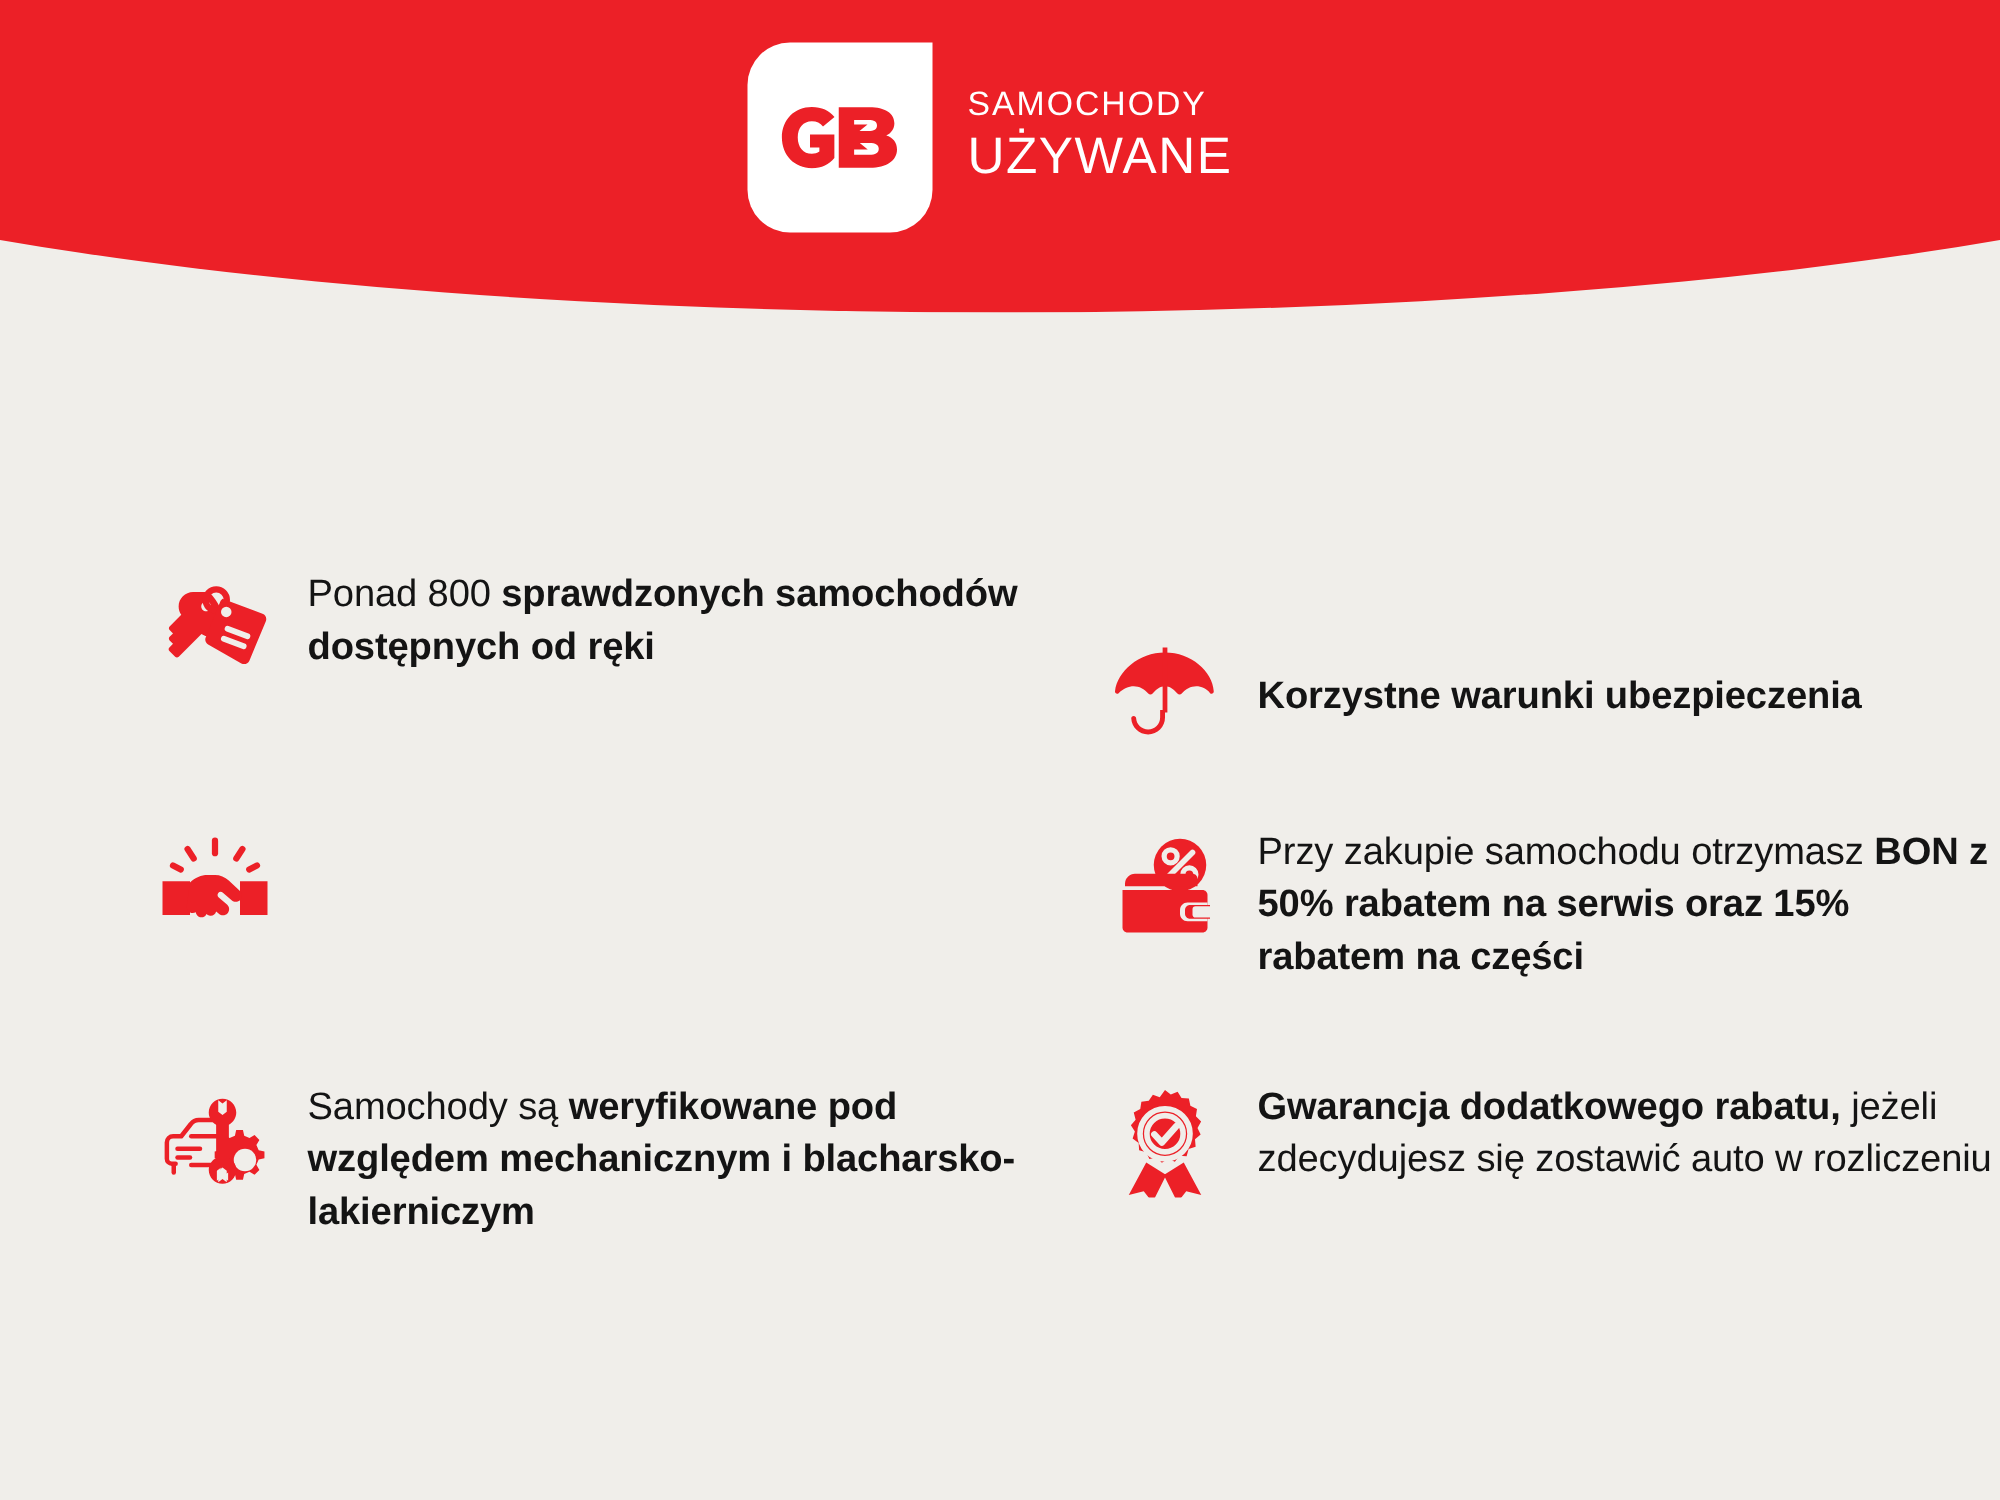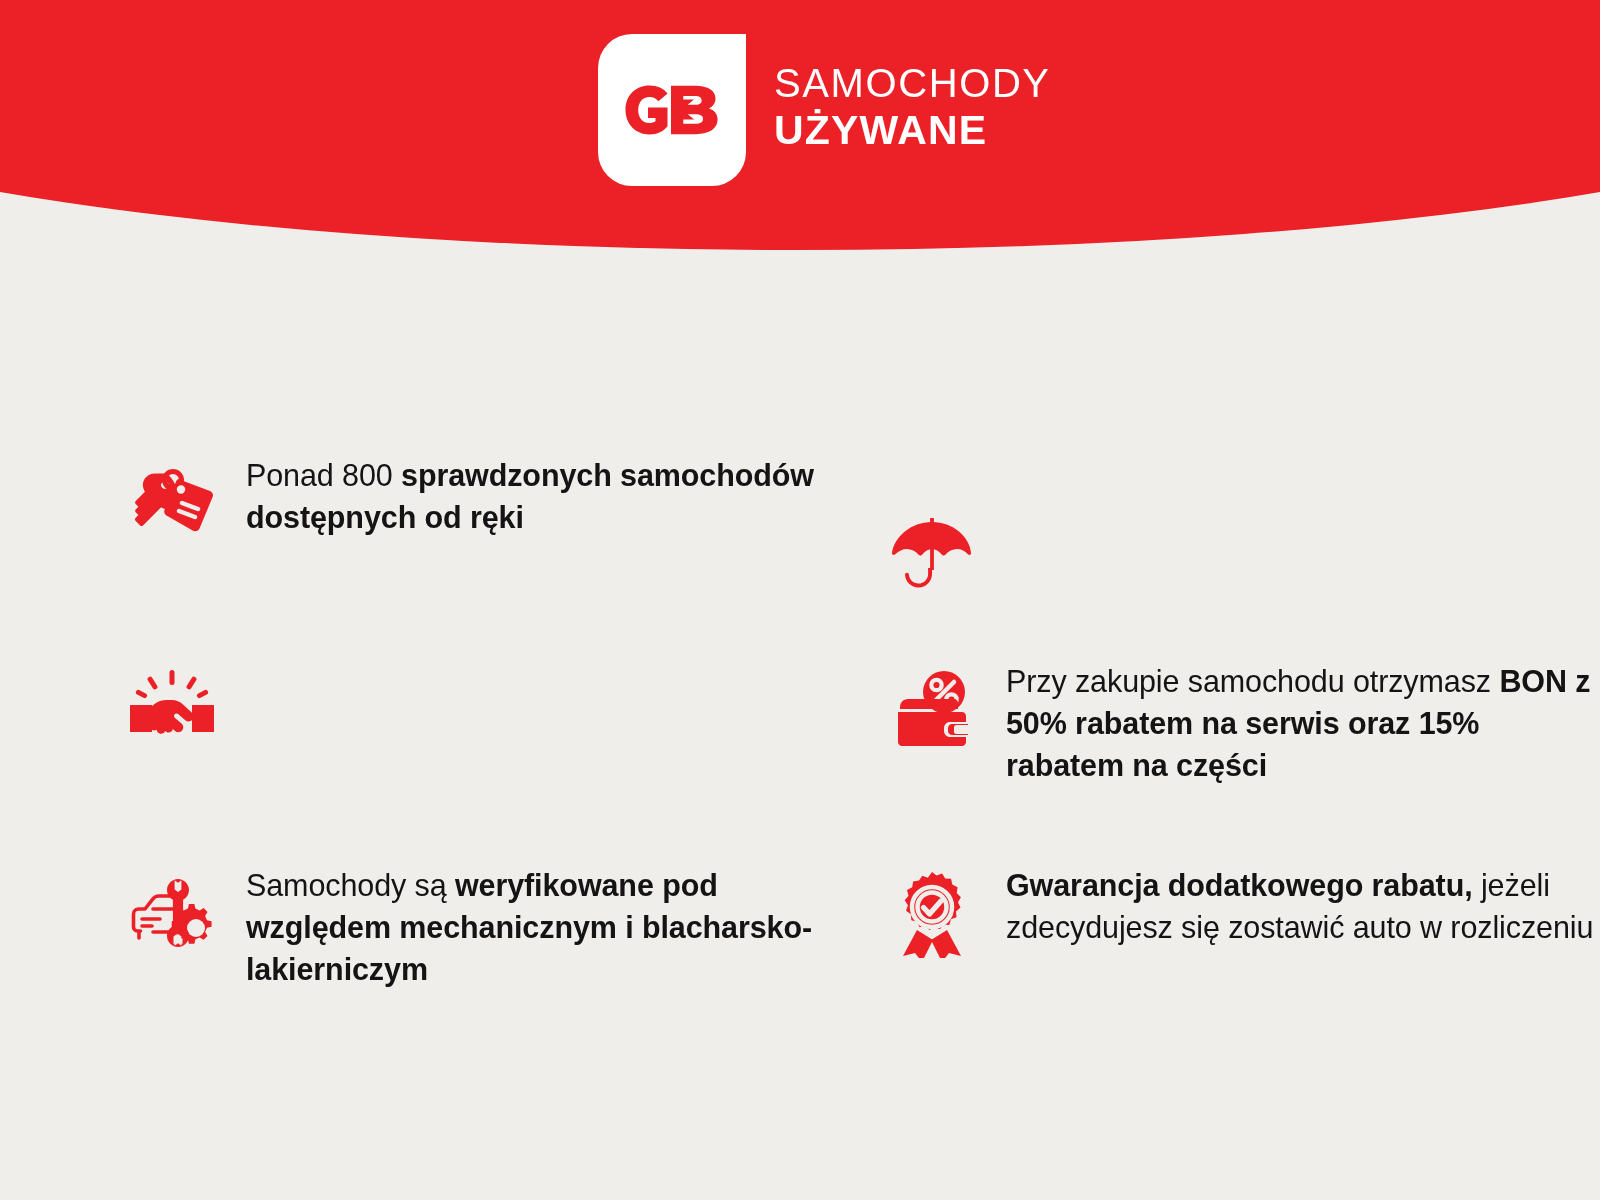--- a/index.html
+++ b/index.html
@@ -57,28 +57,28 @@
   #logo-mark .gb-svg { display: block; }
 
   #logo-text {
     display: flex;
     flex-direction: column;
     color: #ffffff;
     line-height: 1.0;
     padding-bottom: 6px;
   }
   #brand-line-1 {
-    font-size: 40px;
+    font-size: 27px;
     letter-spacing: 1.6px;
     font-weight: 400;
   }
   #brand-line-2 {
     font-size: 41px;
     letter-spacing: 1.2px;
-    font-weight: 700;
+    font-weight: 400;
     margin-top: 7px;
   }
 
   
   #benefits {
     position: absolute;
     top: 440px;
     left: 4px;
     width: 1600px;
     display: grid;
@@ -201,20 +201,23 @@
                    C39.1 41.2 42.3 39 46 39 c3.7 0 6.9 2.2 9.9 5.8 0.9 1.1 2.6 1.1 3.5 0
                    C62.4 41.2 66.7 39 71 39 c4 0 8.5 2 11.1 5.5 1.2 1.1 3.1 0.1 2.9-1.5
                    C84 27 67 12 46 12 Z"></path>
 
           <path d="M44.1 8 h3.8 v52 h-3.8 Z"></path>
           <path d="M46 58 v6 c0 7.5-6 13.5-13.5 13.5 -7.2 0-13.1-5.6-13.5-12.7 -0.06-1.1 0.8-2 1.9-2
                    h0.1 c1 0 1.8 0.8 1.9 1.8 0.3 5 4.5 9 9.6 9 5.3 0 9.6-4.3 9.6-9.6 V58 Z"></path>
         </g>
       </svg>
     </div>
+    <div class="benefit-text">
+      <b>Korzystne warunki ubezpieczenia</b><span></span>
+    </div>
   </div>
 
   <div class="benefit b2">
     <div class="benefit-icon">
       <svg width="92" height="92" viewBox="0 0 92 92" aria-hidden="true">
         <g fill="#ec2027">
 
           <rect x="43.5" y="6" width="5" height="15" rx="2.5"></rect>
           <rect x="24" y="12" width="5" height="14" rx="2.5" transform="rotate(-33 26.5 19)"></rect>
           <rect x="63" y="12" width="5" height="14" rx="2.5" transform="rotate(33 65.5 19)"></rect>

